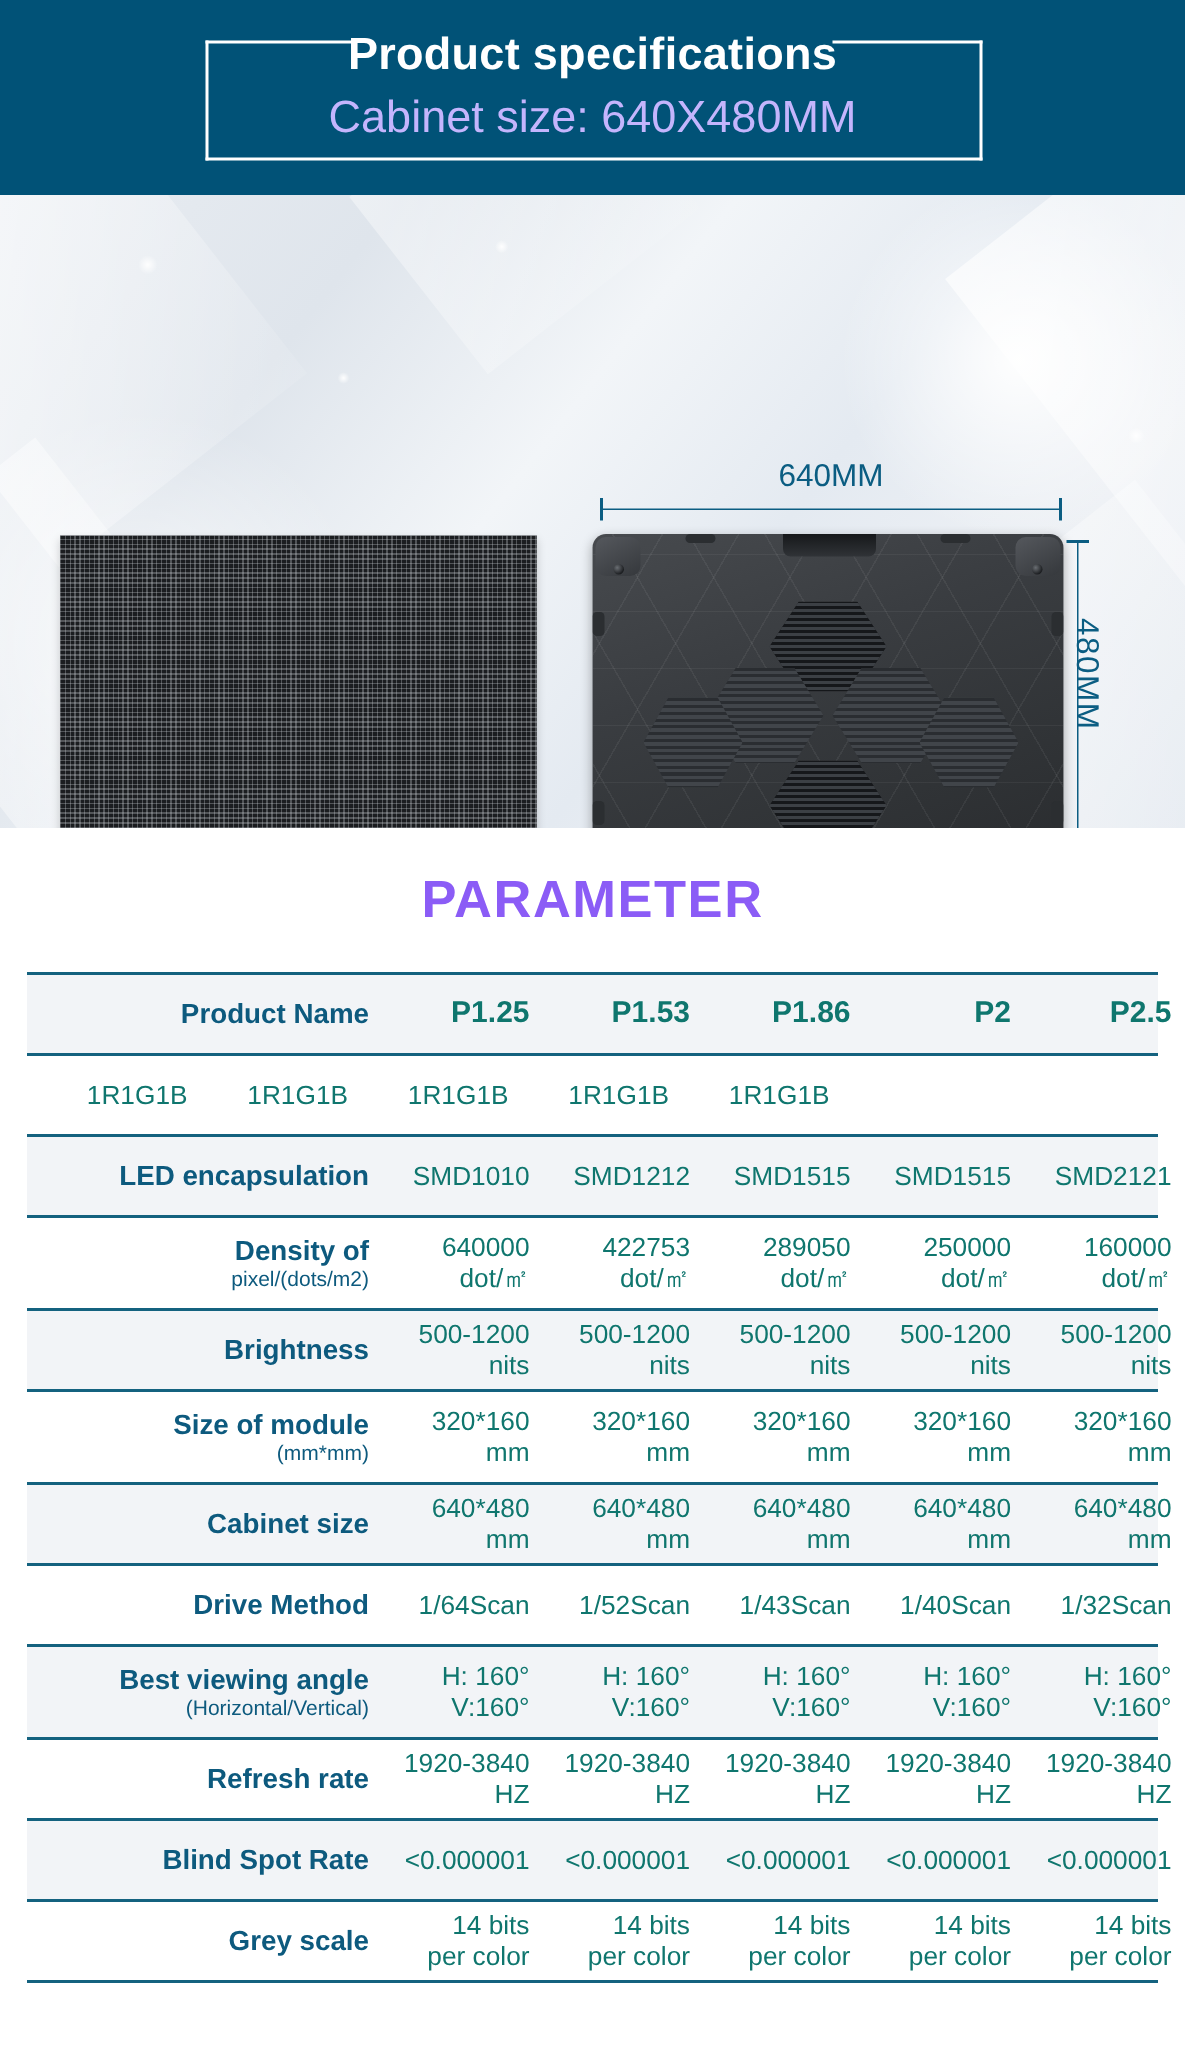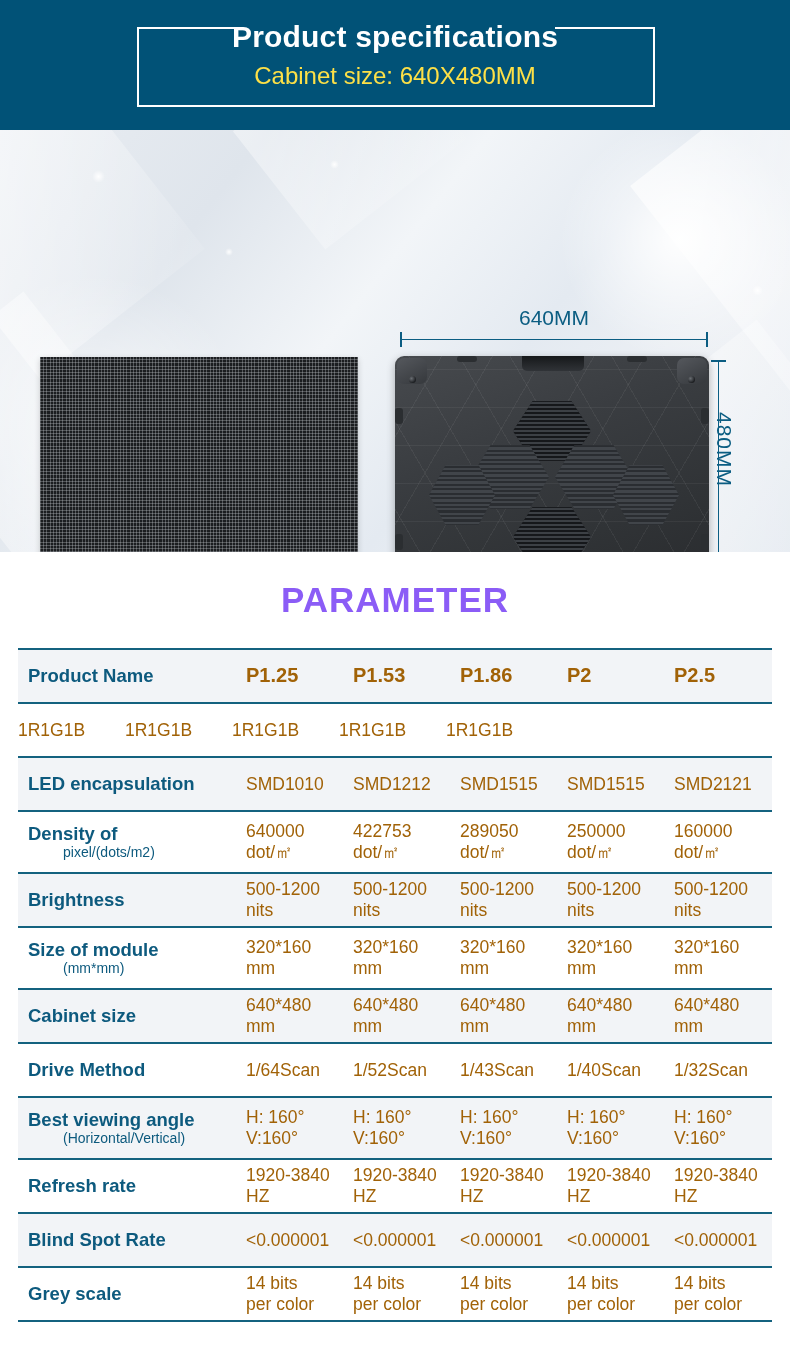--- a/index.html
+++ b/index.html
@@ -40,22 +40,22 @@
     color: #ffffff;
     font-size: 30px;
     font-weight: bold;
     letter-spacing: .2px;
     z-index: 3;
   }
   .banner-sub {
     position: absolute;
     left: 0; top: 62px; width: 790px;
     text-align: center;
-    color: #fde047;
-    font-size: 24px;
+    color: #c4b5fd;
+    font-size: 30px;
     font-weight: normal;
     z-index: 3;
   }
 
   
   .showcase {
     position: relative;
     width: 790px; height: 422px;
     background:
       radial-gradient(circle at 86% 26%, rgba(255,255,255,.95) 0%, rgba(255,255,255,0) 16%),
@@ -171,20 +171,21 @@
     color: #8b5cf6;
     font-size: 35px;
     font-weight: bold;
     letter-spacing: 1px;
   }
 
   .table {
     position: absolute;
     left: 18px; top: 648px; width: 754px;
     border-top: 2px solid #14627f;
+    text-align: right;
   }
   .row {
     display: flex;
     align-items: center;
     border-bottom: 2px solid #14627f;
     min-height: 54px;
   }
   .row.alt { background: #f2f4f7; }
   .row.plain { background: #ffffff; }
   .row.tall { min-height: 62px; }
@@ -201,21 +202,21 @@
   .cell-label .sub {
     display: block;
     font-size: 14px;
     font-weight: normal;
     color: #0d5a7e;
     margin-top: 1px;
     padding-left: 35px;
   }
   .cell-val {
     flex: 0 0 107px;
-    color: #a16207;
+    color: #0f766e;
     font-size: 17.5px;
     line-height: 1.18;
     padding-right: 0;
   }
   .cell-val.big { font-weight: bold; font-size: 19px; }
   .cell-val .l2 { display: block; }
   .hdr .cell-val { font-weight: bold; font-size: 20px; }
 </style>
 </head>
 <body>

